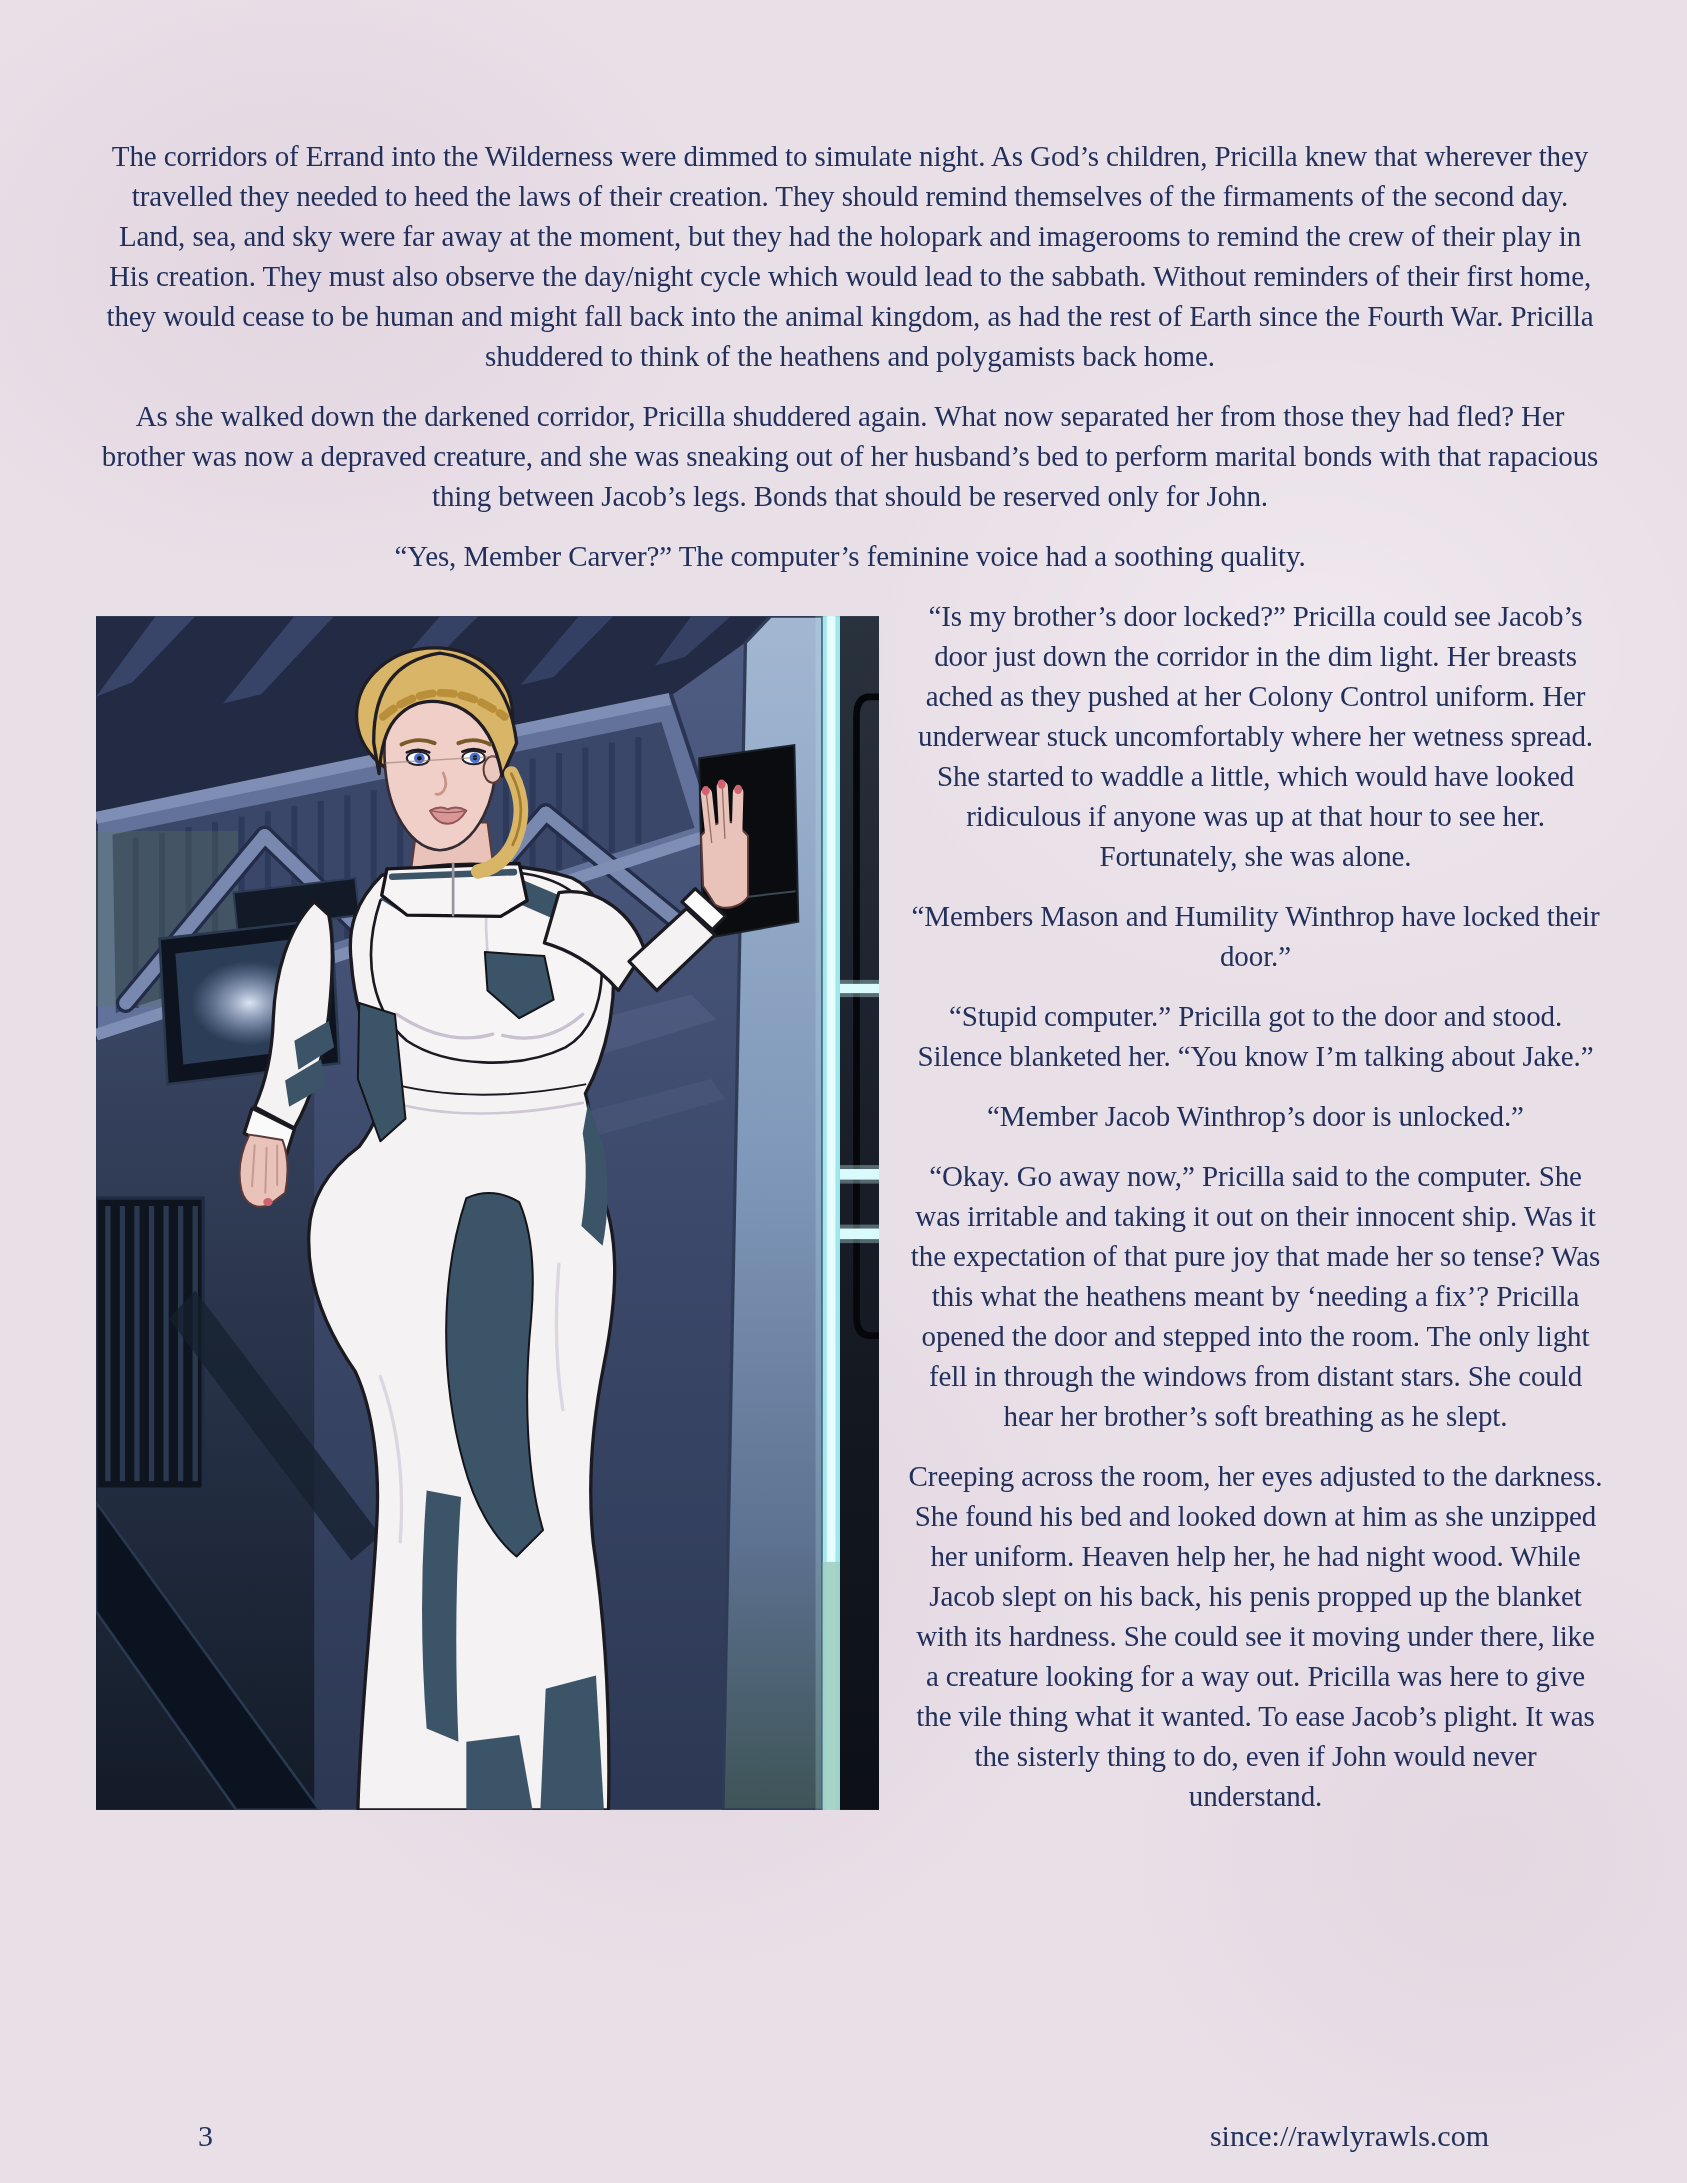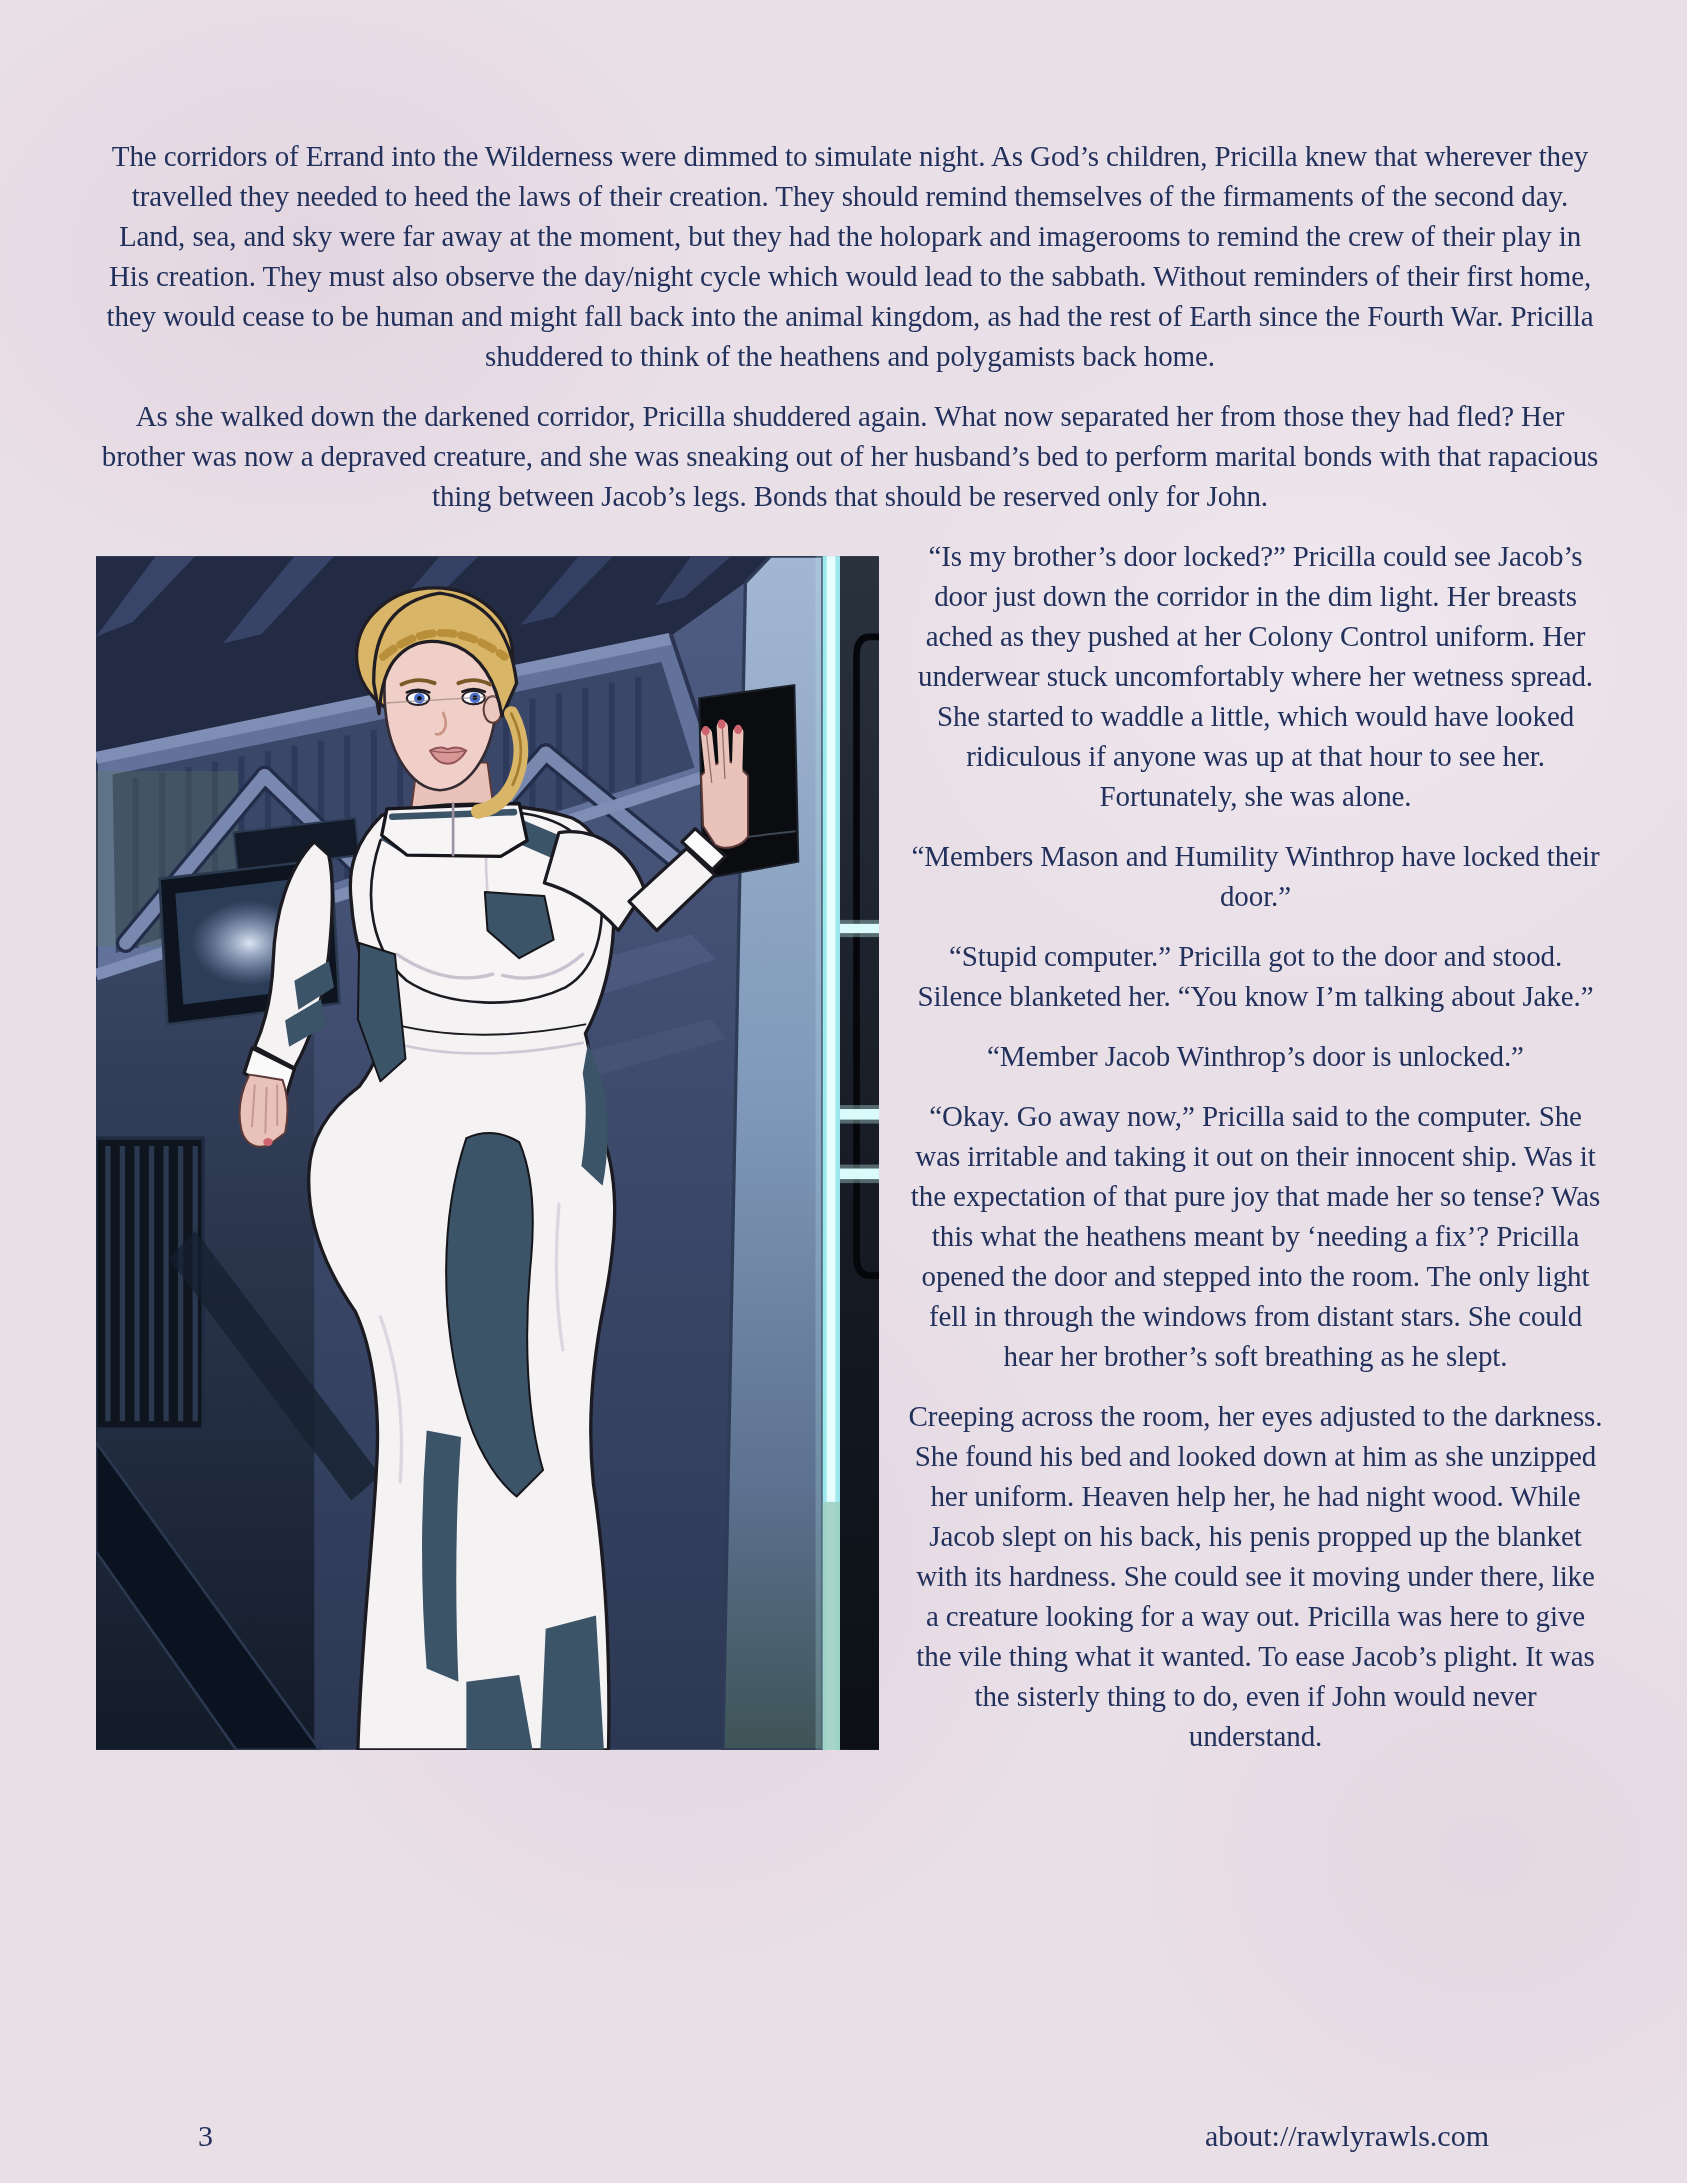--- a/index.html
+++ b/index.html
@@ -31,20 +31,21 @@
     font-size:30px;line-height:40px;
     display:flex;justify-content:space-between;align-items:baseline;
   }
 </style>
 </head>
 <body>
 
 <main class="content">
   <p>The corridors of Errand into the Wilderness were dimmed to simulate night. As God’s children, Pricilla knew that wherever they travelled they needed to heed the laws of their creation. They should remind themselves of the firmaments of the second day. Land, sea, and sky were far away at the moment, but they had the holopark and imagerooms to remind the crew of their play in His creation. They must also observe the day/night cycle which would lead to the sabbath. Without reminders of their first home, they would cease to be human and might fall back into the animal kingdom, as had the rest of Earth since the Fourth War. Pricilla shuddered to think of the heathens and polygamists back home.</p>
   <p>As she walked down the darkened corridor, Pricilla shuddered again. What now separated her from those they had fled? Her brother was now a depraved creature, and she was sneaking out of her husband’s bed to perform marital bonds with that rapacious thing between Jacob’s legs. Bonds that should be reserved only for John.</p>
+  <p>“Yes, Member Carver?” The computer’s feminine voice had a soothing quality.</p>
 
   <figure class="illustration">
     <svg viewBox="0 0 1184 1805" xmlns="http://www.w3.org/2000/svg">
       <defs>
         <linearGradient id="gradWall" x1="0" y1="0" x2="0" y2="1">
           <stop offset="0" stop-color="#4f5d84"></stop>
             <stop offset=".55" stop-color="#3a4768"></stop>
             <stop offset="1" stop-color="#2c3853"></stop>
         </linearGradient>
         <linearGradient id="gradPillar" x1="0" y1="0" x2="0" y2="1">
@@ -288,15 +289,15 @@
   <p>“Is my brother’s door locked?” Pricilla could see Jacob’s door just down the corridor in the dim light. Her breasts ached as they pushed at her Colony Control uniform. Her underwear stuck uncomfortably where her wetness spread. She started to waddle a little, which would have looked ridiculous if anyone was up at that hour to see her. Fortunately, she was alone.</p>
   <p>“Members Mason and Humility Winthrop have locked their door.”</p>
   <p>“Stupid computer.” Pricilla got to the door and stood. Silence blanketed her. “You know I’m talking about Jake.”</p>
   <p>“Member Jacob Winthrop’s door is unlocked.”</p>
   <p>“Okay. Go away now,” Pricilla said to the computer. She was irritable and taking it out on their innocent ship. Was it the expectation of that pure joy that made her so tense? Was this what the heathens meant by ‘needing a fix’? Pricilla opened the door and stepped into the room. The only light fell in through the windows from distant stars. She could hear her brother’s soft breathing as he slept.</p>
   <p>Creeping across the room, her eyes adjusted to the darkness. She found his bed and looked down at him as she unzipped her uniform. Heaven help her, he had night wood. While Jacob slept on his back, his penis propped up the blanket with its hardness. She could see it moving under there, like a creature looking for a way out. Pricilla was here to give the vile thing what it wanted. To ease Jacob’s plight. It was the sisterly thing to do, even if John would never understand.</p>
 </main>
 
 <footer class="page-footer">
   <span>3</span>
-  <span>about://rawlyrawls.com</span>
+  <span>since://rawlyrawls.com</span>
 </footer>
 
 
 </body></html>

